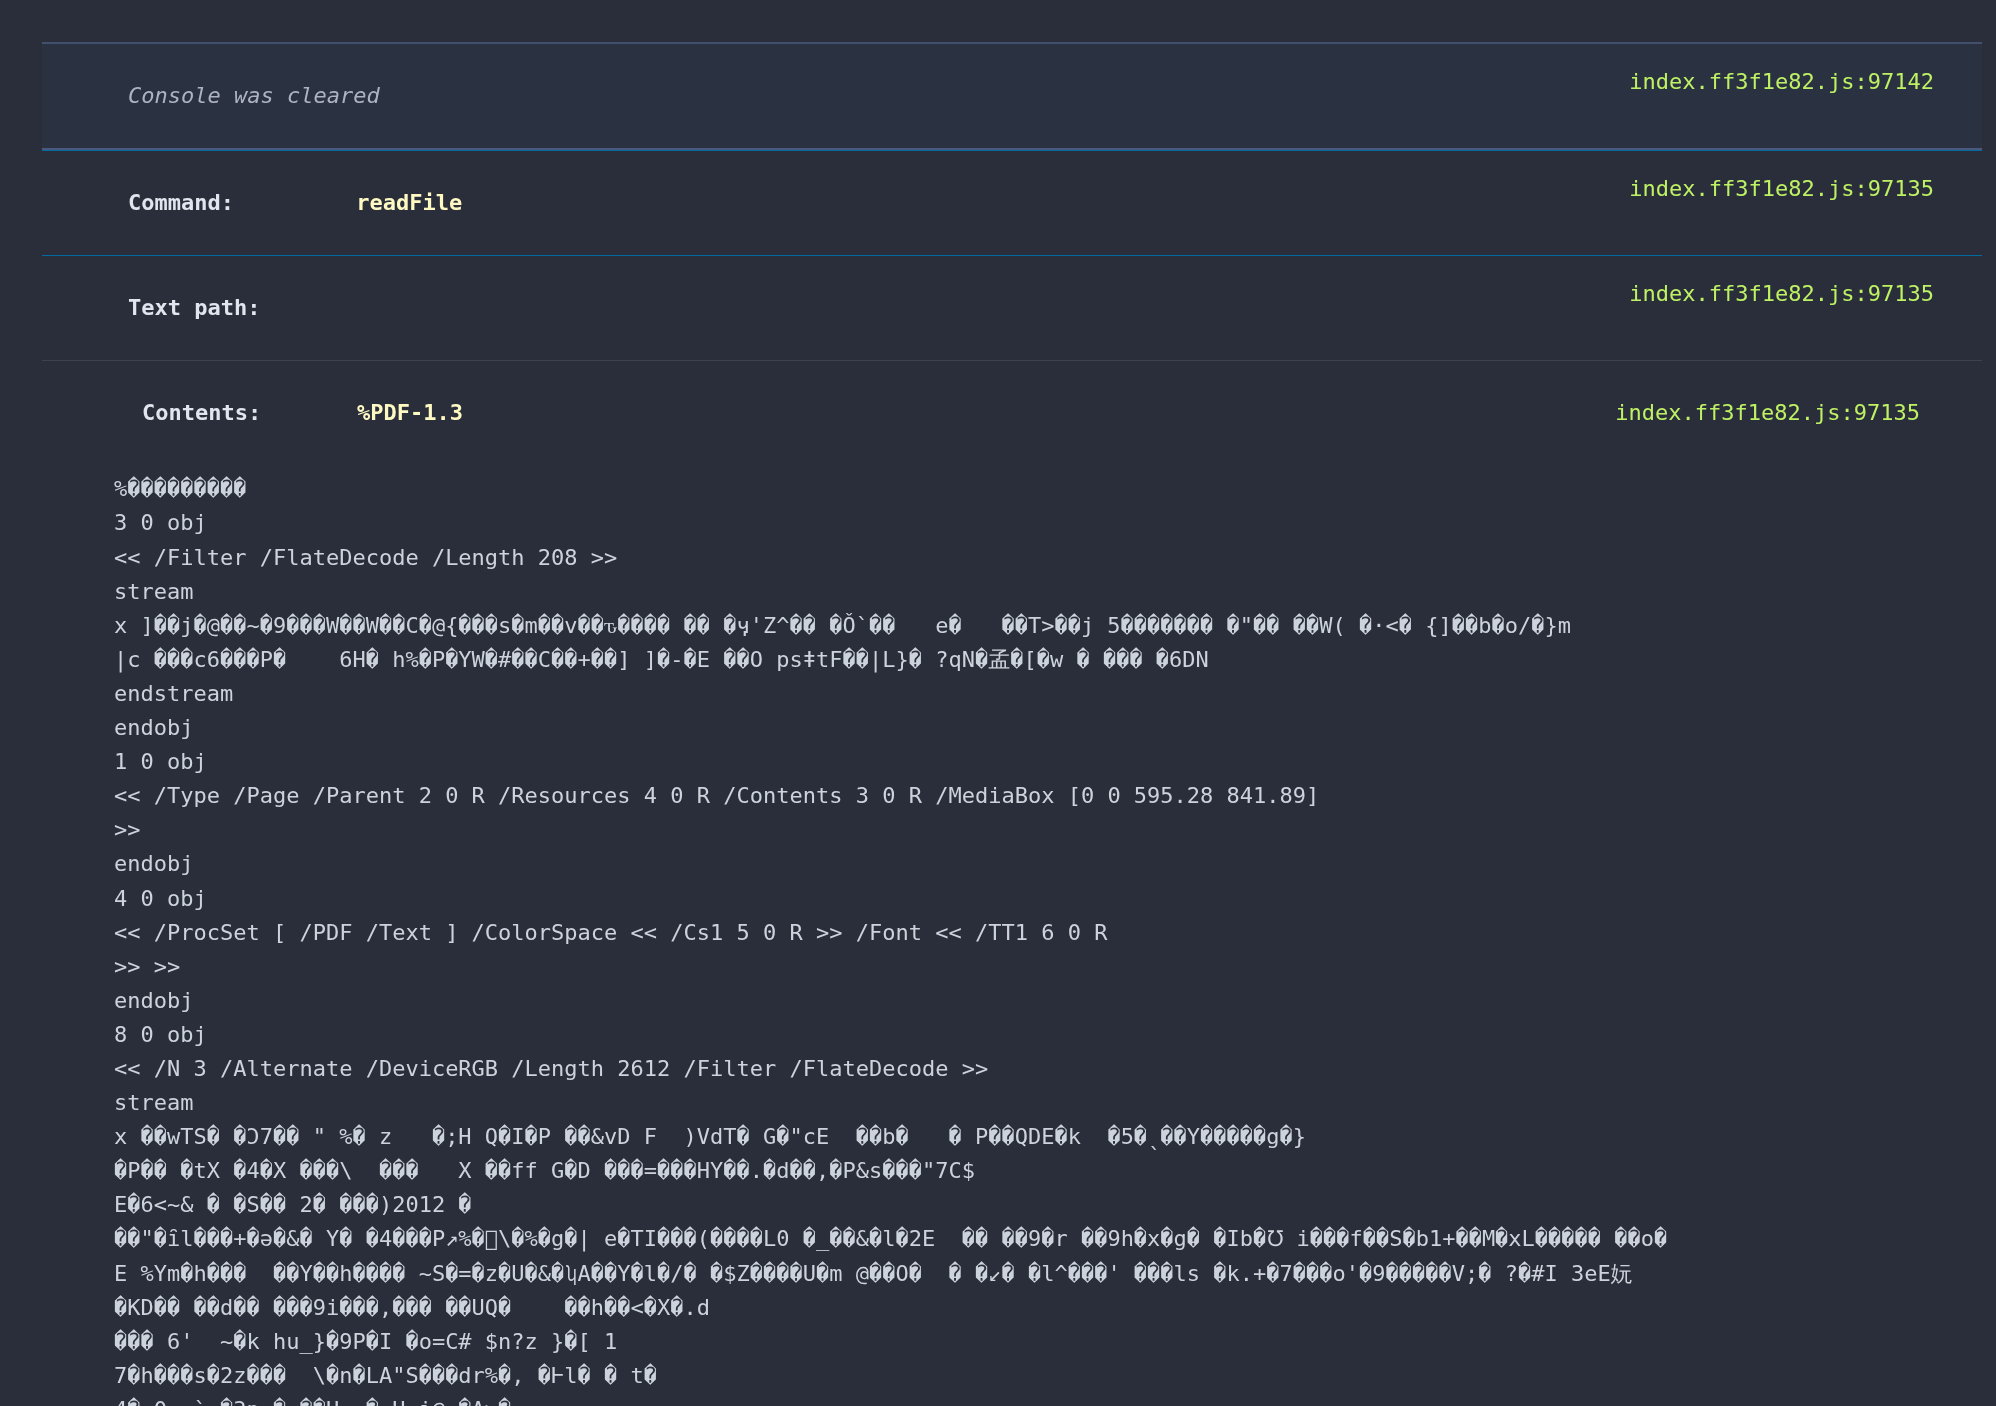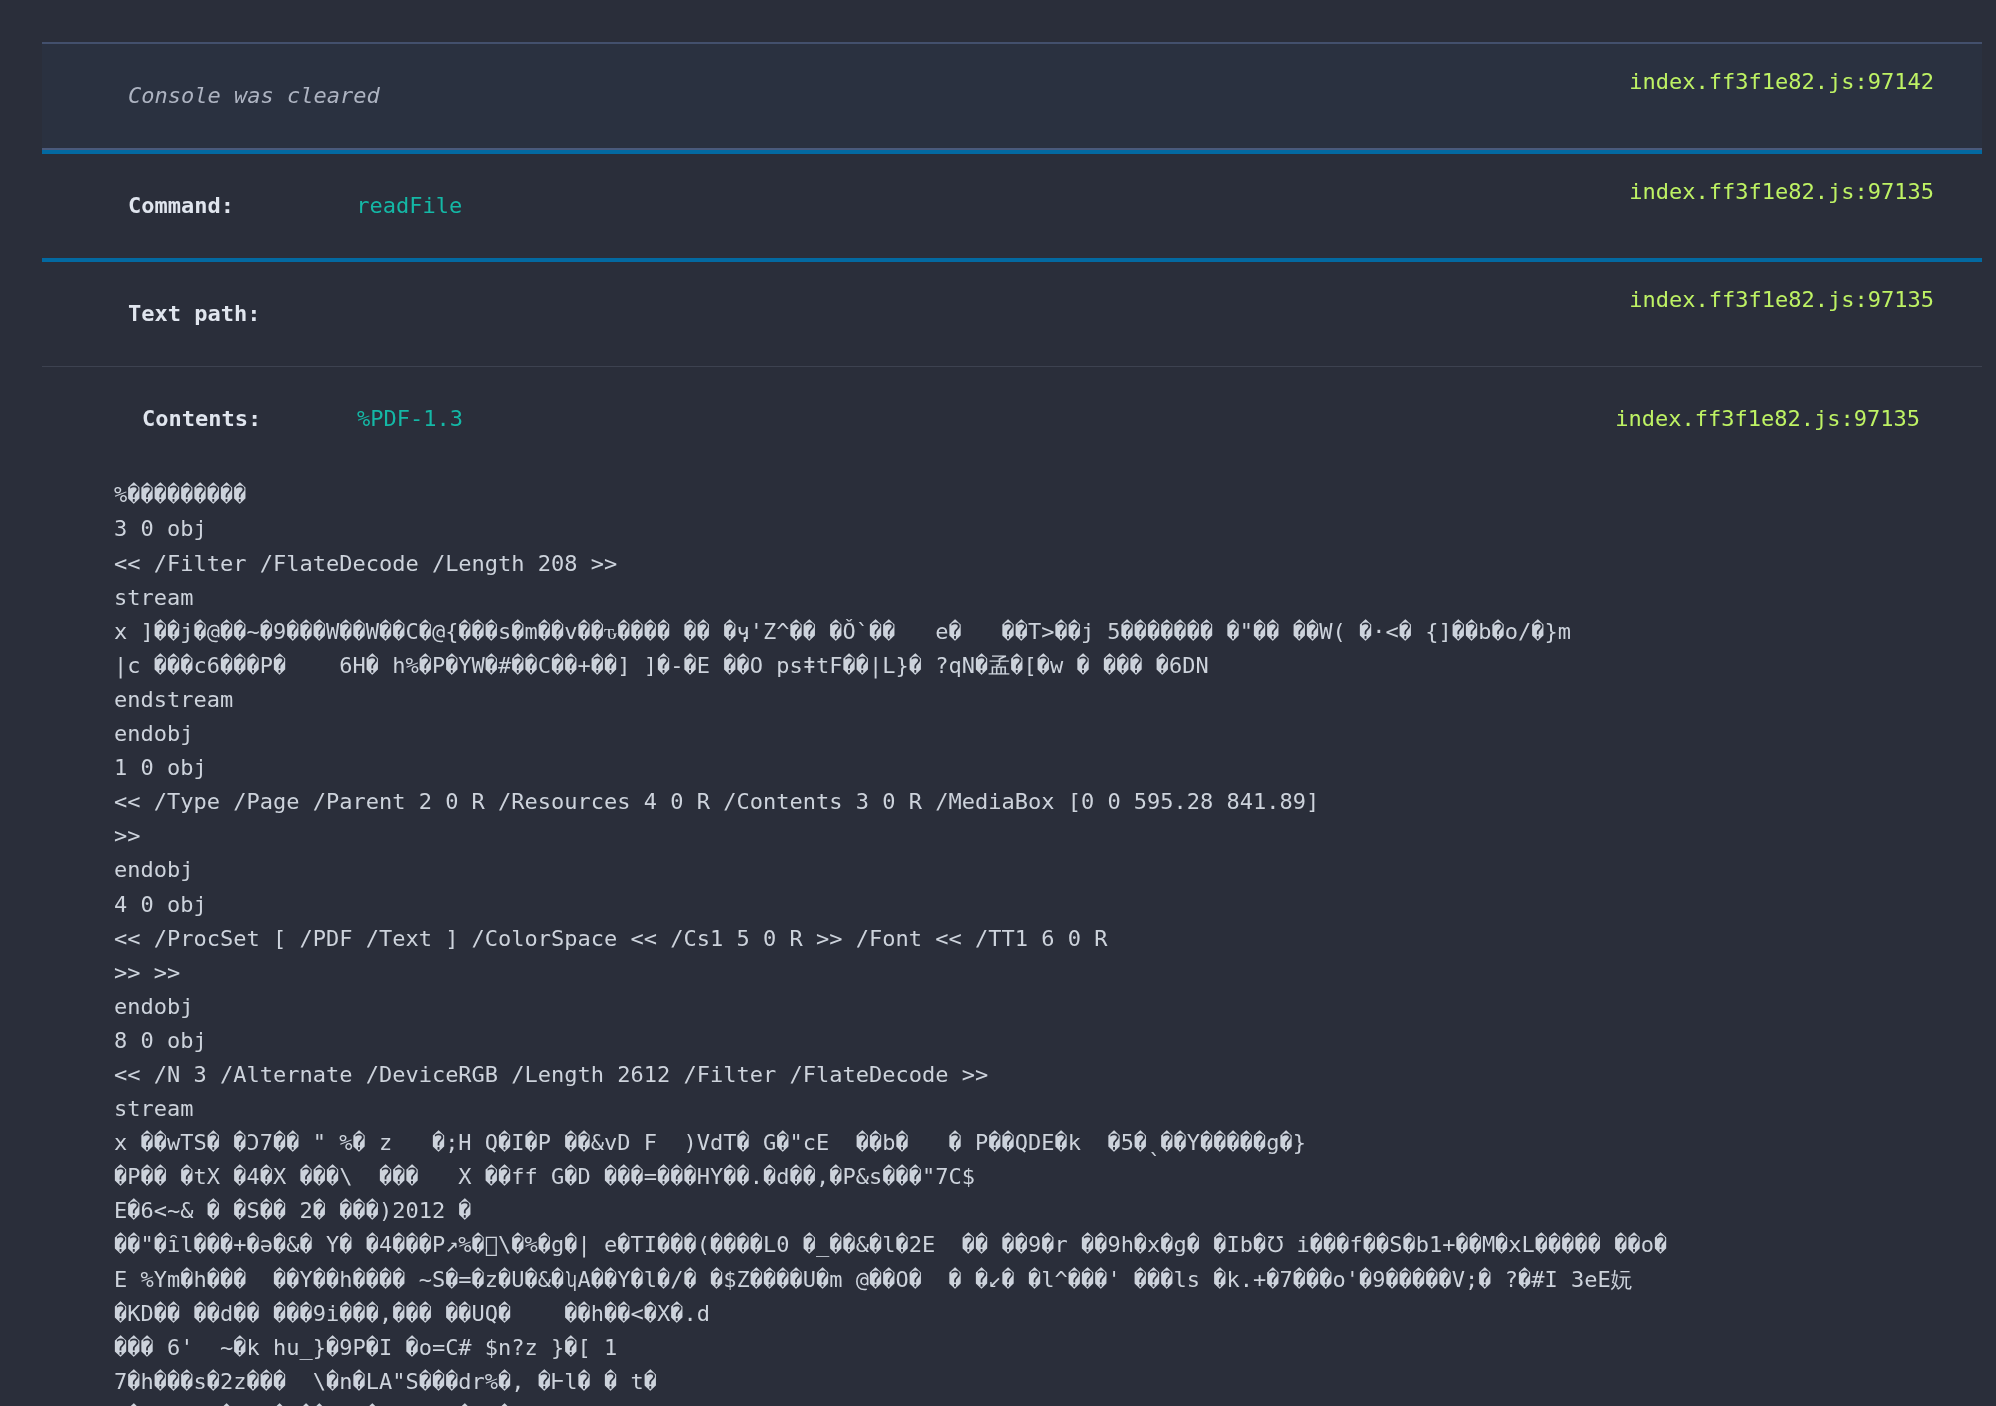--- a/index.html
+++ b/index.html
@@ -13,21 +13,21 @@
     overflow: hidden;
   }
   .console {
     width: 100%;
     height: 100%;
   }
   .row {
     display: flex;
     align-items: flex-start;
     padding: 7px 20px 7px 58px;
-    border-top: 4px solid #0369a1;
+    border-top: 1px solid #0369a1;
     position: relative;
     line-height: 1.55;
   }
   .row.first-row {
     border-top: none;
     background: #2a3140;
     border-top: 2px solid #43506d;
     border-bottom: 2px solid #4a5a7c;
   }
   .row-left {
@@ -49,22 +49,23 @@
   .label-strong {
     font-weight: 700;
     color: #e0e5ee;
     white-space: pre;
   }
   .italic-msg {
     font-style: italic;
     color: #adb3c1;
   }
   .value-text {
-    color: #14b8a6;
+    color: #fef9c3;
     white-space: pre;
+    font-weight: bold;
   }
   .contents-row {
     display: block;
     padding: 7px 20px 7px 58px;
     border-top: 1px solid #3d4250;
     line-height: 1.55;
     position: relative;
   }
   .contents-head {
     display: flex;

